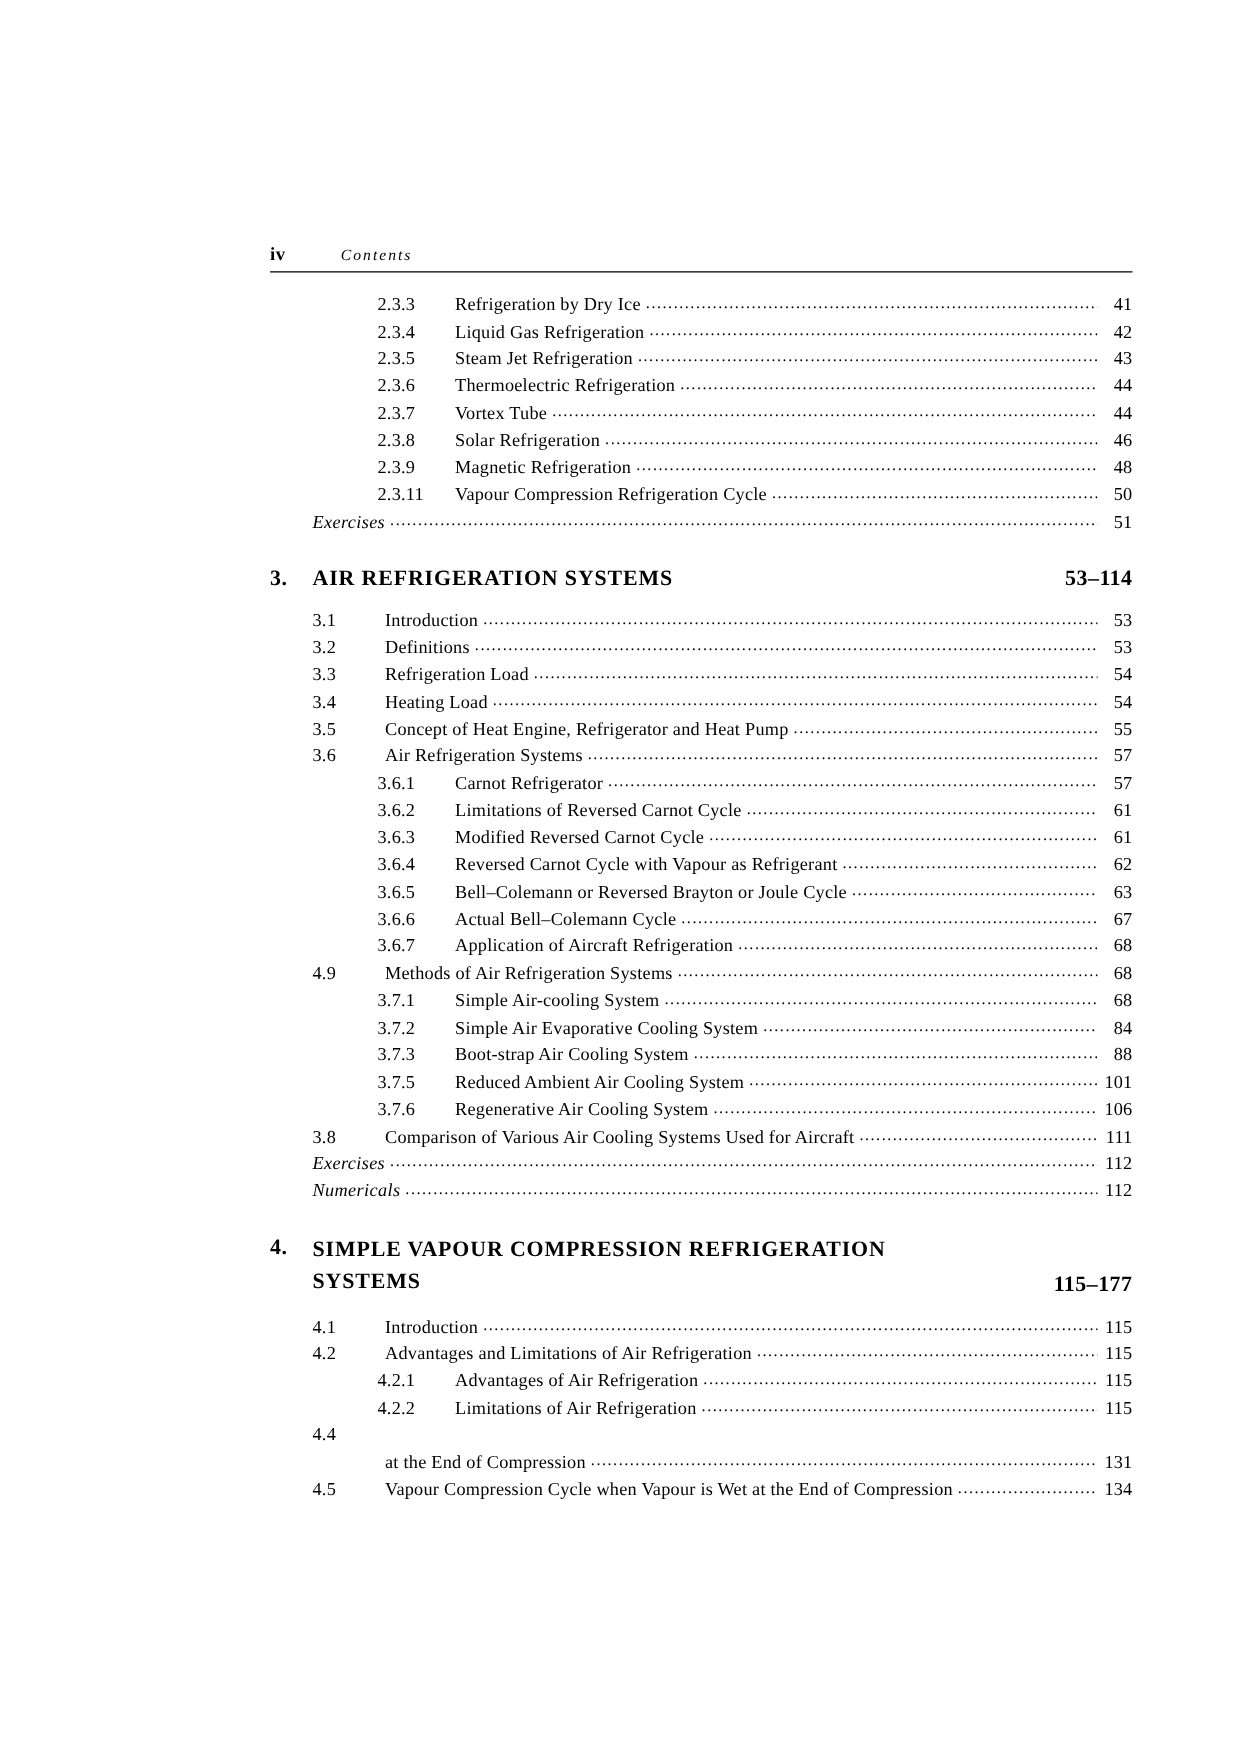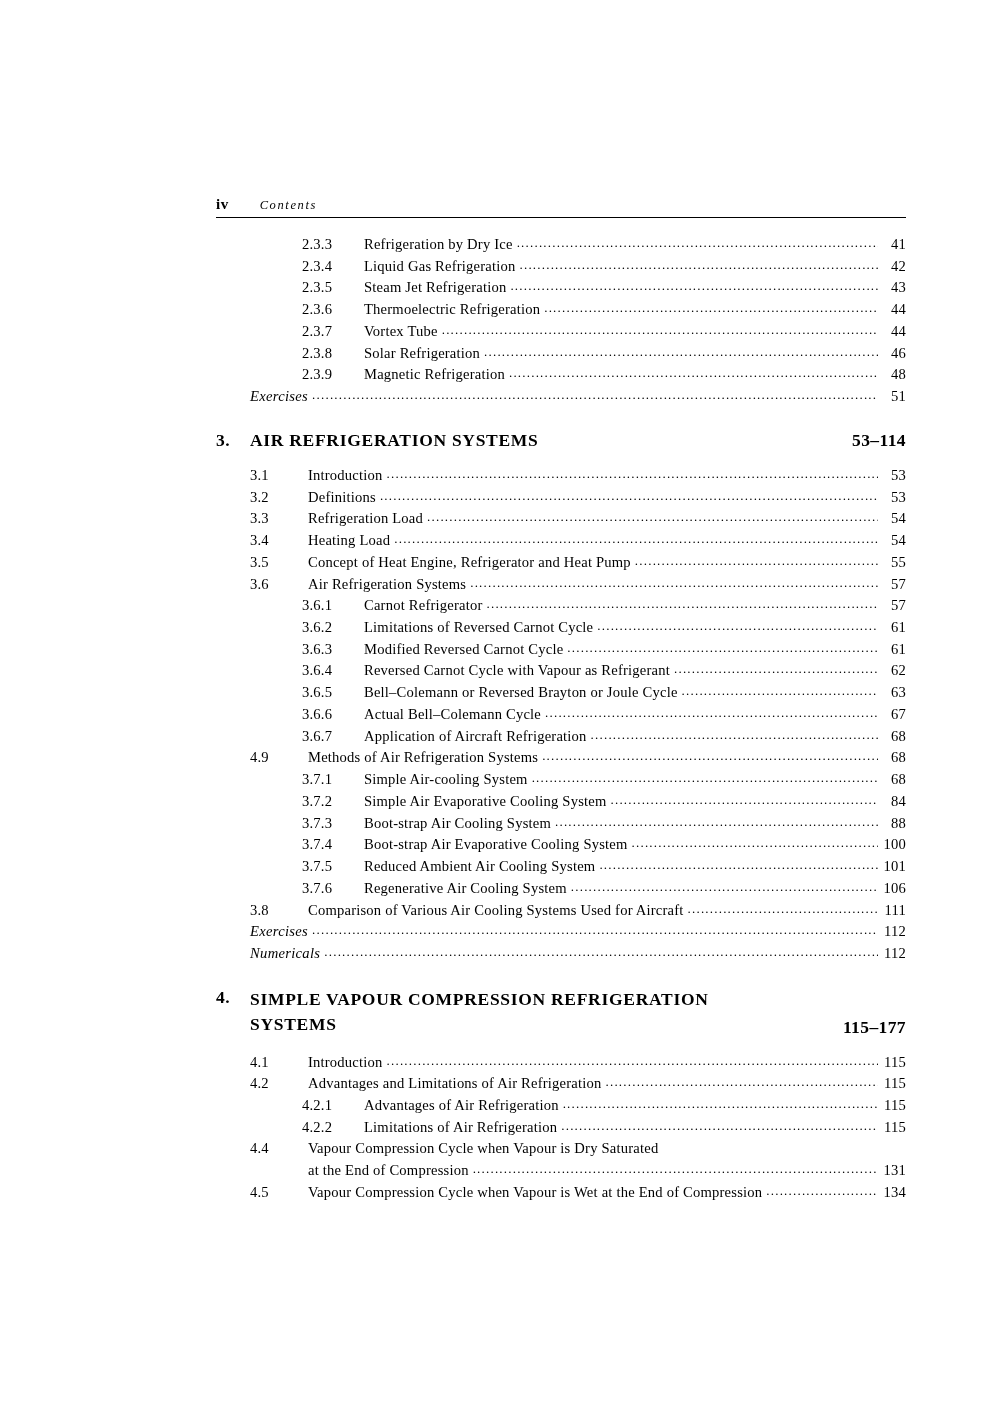--- a/index.html
+++ b/index.html
@@ -28,21 +28,21 @@
     align-items: baseline;
     padding-bottom: 4px;
     border-bottom: 1.2px solid #000;
   }
   .runhead .folio {
     font-weight: bold;
     font-size: 15px;
     letter-spacing: 0.5px;
   }
   .runhead .rh-title {
-    margin-left: 31px;
+    margin-left: 44px;
     font-size: 12.5px;
     font-style: italic;
     letter-spacing: 1.6px;
   }
   
   .entry {
     display: flex;
     align-items: baseline;
     font-size: 14.6px;
     line-height: 1.49;
@@ -179,20 +179,26 @@
         <span class="title">Solar  Refrigeration</span>
         <span class="leader"></span>
         <span class="pg">46</span>
       </div>
       <div class="entry lvl2">
         <span class="num">2.3.9</span>
         <span class="title">Magnetic  Refrigeration</span>
         <span class="leader"></span>
         <span class="pg">48</span>
       </div>
+      <div class="entry lvl2">
+        <span class="num">2.3.11</span>
+        <span class="title">Vapour Compression Refrigeration Cycle</span>
+        <span class="leader"></span>
+        <span class="pg">50</span>
+      </div>
 
       <div class="entry exerc-row">
         <span class="num"></span>
         <span class="title exerc">Exercises</span>
         <span class="leader"></span>
         <span class="pg">51</span>
       </div>
     </div>
 
     <div class="chapter">
@@ -296,26 +302,20 @@
         <span class="num">3.7.2</span>
         <span class="title">Simple Air Evaporative Cooling System</span>
         <span class="leader"></span>
         <span class="pg">84</span>
       </div>
       <div class="entry lvl2">
         <span class="num">3.7.3</span>
         <span class="title">Boot-strap Air Cooling System</span>
         <span class="leader"></span>
         <span class="pg">88</span>
-      </div>
-      <div class="entry lvl2">
-        <span class="num">3.7.4</span>
-        <span class="title">Boot-strap Air Evaporative Cooling System</span>
-        <span class="leader"></span>
-        <span class="pg">100</span>
       </div>
       <div class="entry lvl2">
         <span class="num">3.7.5</span>
         <span class="title">Reduced Ambient Air Cooling System</span>
         <span class="leader"></span>
         <span class="pg">101</span>
       </div>
       <div class="entry lvl2">
         <span class="num">3.7.6</span>
         <span class="title">Regenerative Air Cooling System</span>
@@ -373,21 +373,20 @@
       </div>
       <div class="entry lvl2">
         <span class="num">4.2.2</span>
         <span class="title">Limitations of Air Refrigeration</span>
         <span class="leader"></span>
         <span class="pg">115</span>
       </div>
 
       <div class="wrapline">
         <span class="num">4.4</span>
-        <span class="title">Vapour Compression Cycle when Vapour is Dry Saturated</span>
       </div>
       <div class="entry">
         <span class="num" style="width:58px;margin-left:34px;"></span>
         <span class="title">at the End of Compression</span>
         <span class="leader"></span>
         <span class="pg">131</span>
       </div>
 
       <div class="entry lvl1">
         <span class="num">4.5</span>

